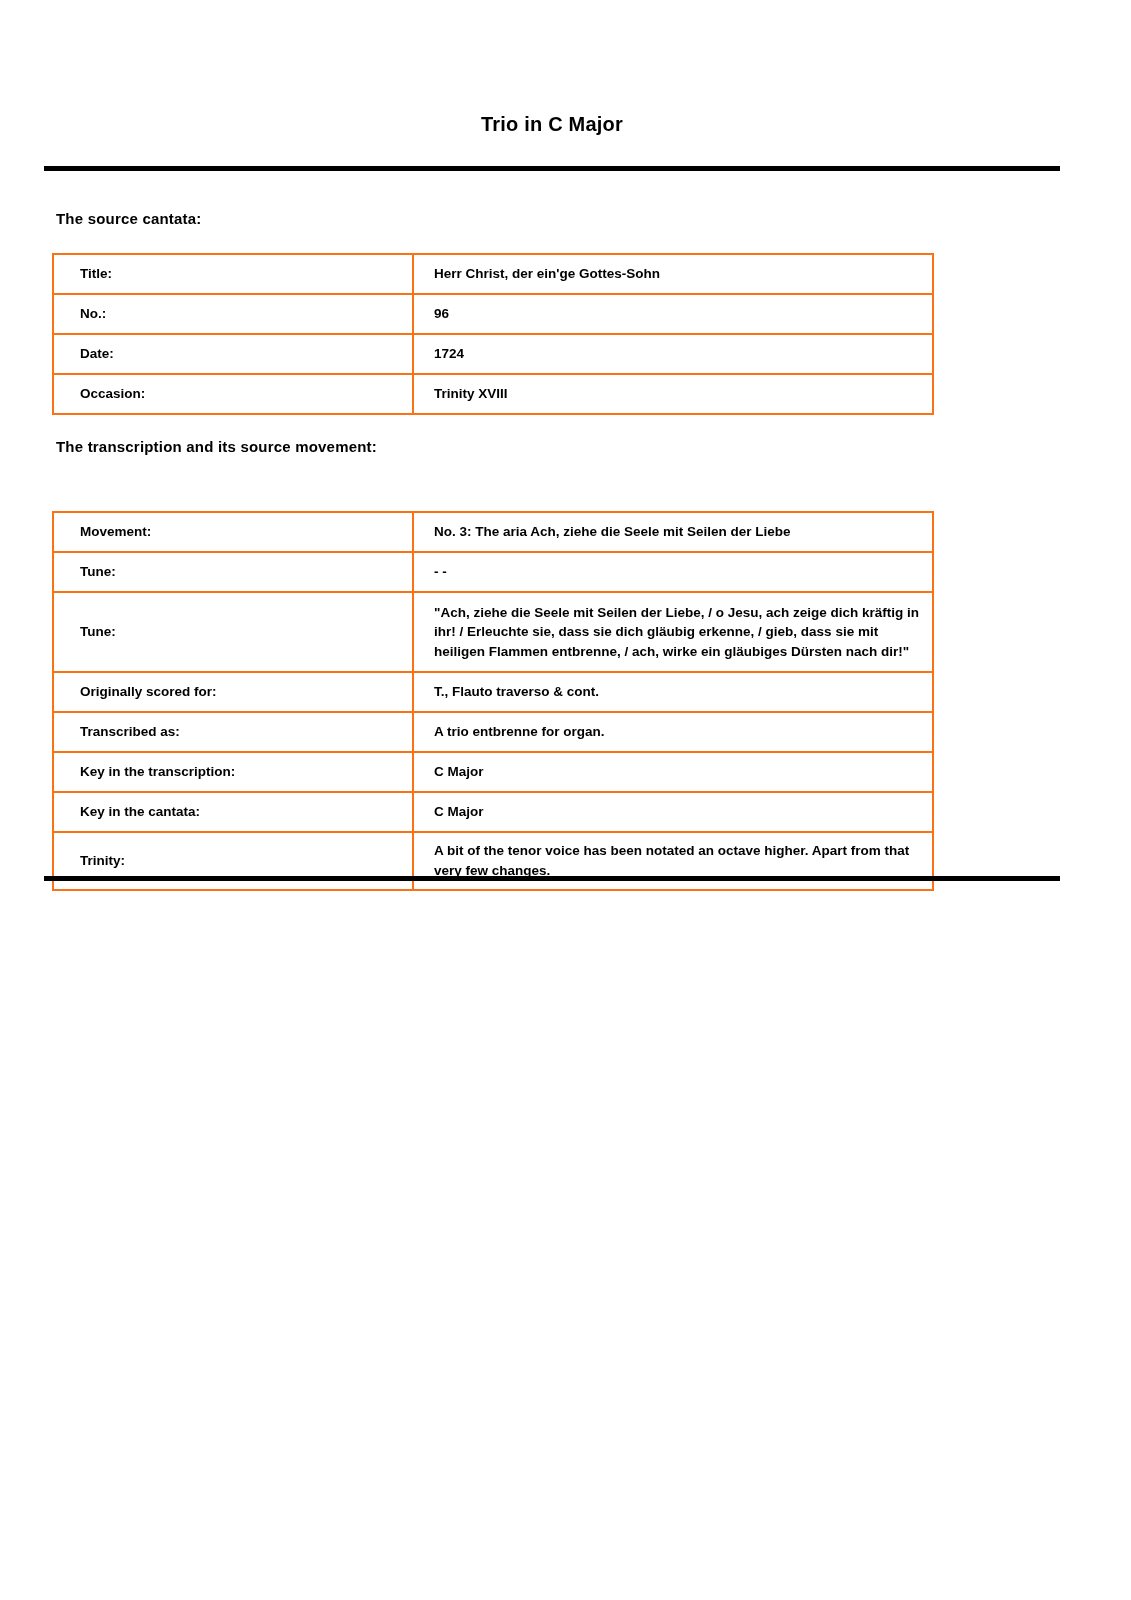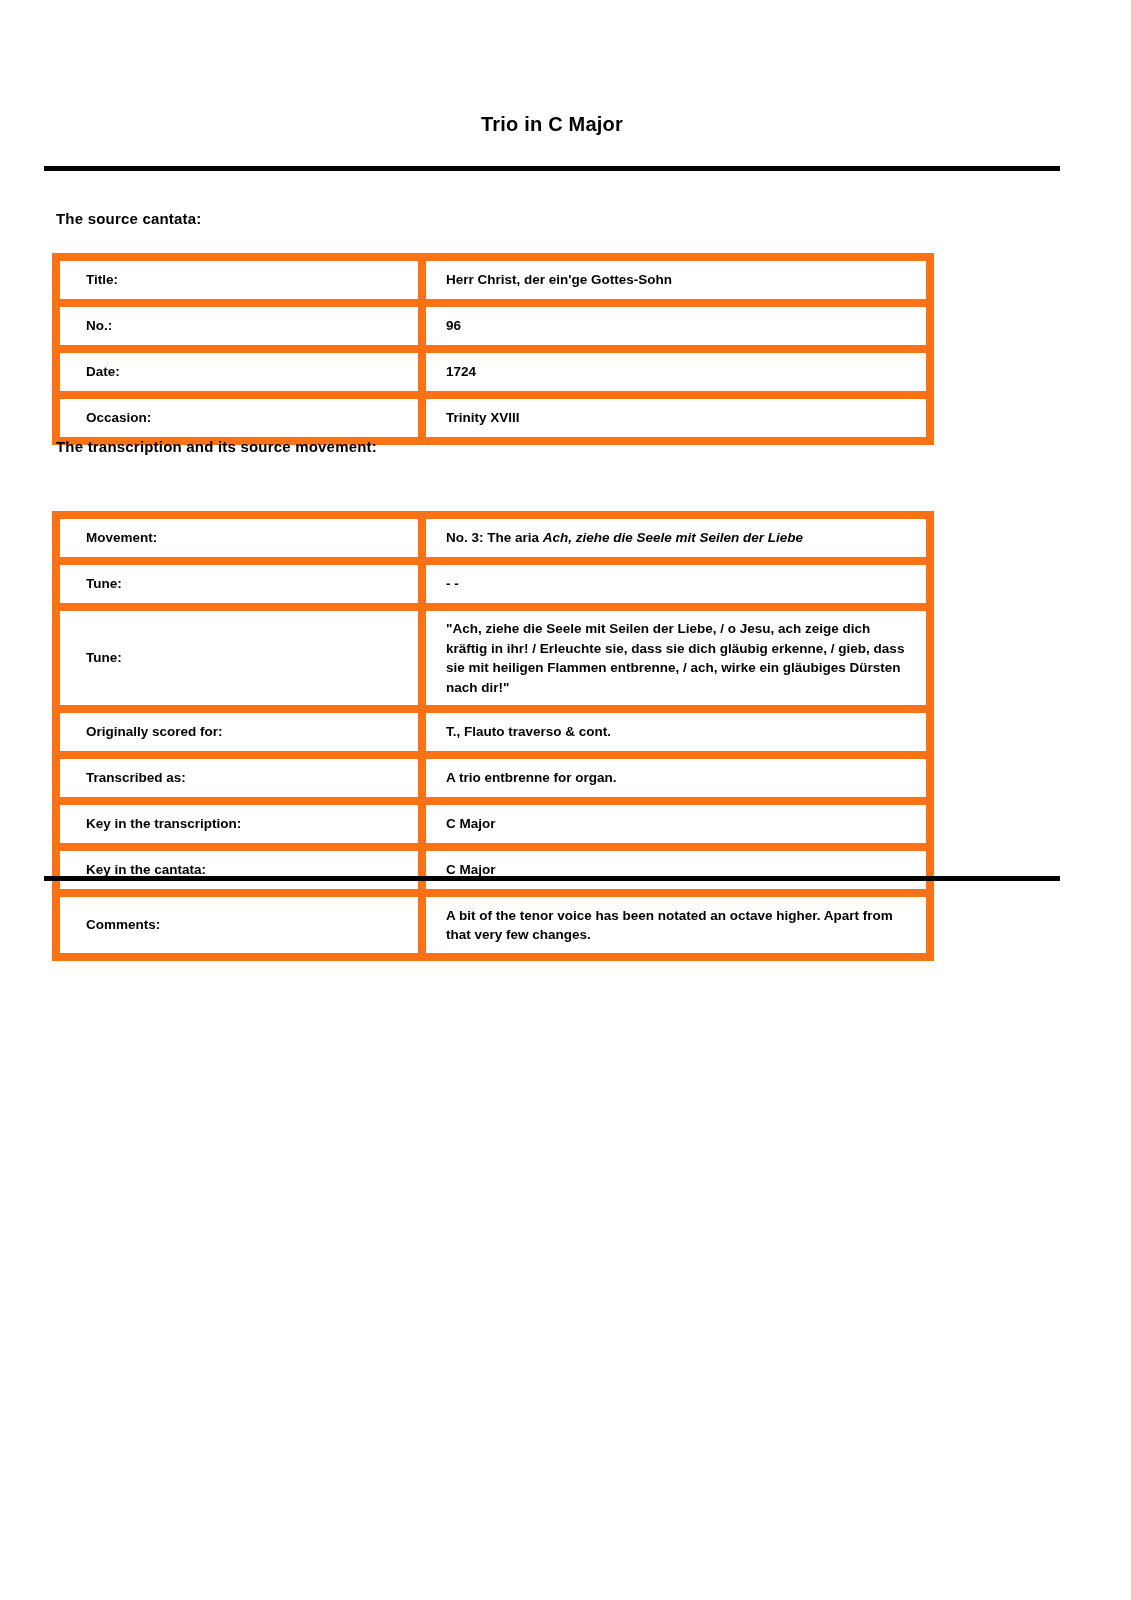--- a/index.html
+++ b/index.html
@@ -62,21 +62,21 @@
     left: 52px;
     width: 882px;
     border-collapse: collapse;
     table-layout: fixed;
     background: #ffffff;
   }
   .table-1 { top: 253px; }
   .table-2 { top: 511px; }
 
   .info-table td {
-    border: 8px solid #f97316;
+    border: 2px solid #f97316;
     padding: 0;
     vertical-align: middle;
     font-size: 13.5px;
     font-weight: bold;
     line-height: 1.45;
     margin-top: 16px;
   }
   .info-table td.label-cell {
     width: 322px;
     padding: 8px 10px 8px 26px;
@@ -85,21 +85,21 @@
     padding: 8px 12px 8px 20px;
   }
 
   .row-tall .label-cell,
   .row-tall .value-cell {
     padding-top: 10px;
     padding-bottom: 10px;
   }
 
   .cell-text { display: block; }
-  .cell-text .it { font-style: italic; }
+  .cell-text .it { }
 
   
   .row-std td { height: 22px; }
   .row-text td { height: 62px; }
   .row-comments td { height: 40px; }
 </style>
 </head>
 <body>
 
 <div class="page">
@@ -161,21 +161,21 @@
       </tr>
       <tr class="row-std">
         <td class="label-cell">Key in the transcription:</td>
         <td class="value-cell">C Major</td>
       </tr>
       <tr class="row-std">
         <td class="label-cell">Key in the cantata:</td>
         <td class="value-cell">C Major</td>
       </tr>
       <tr class="row-comments row-tall">
-        <td class="label-cell">Comments:</td>
+        <td class="label-cell">Trinity:</td>
         <td class="value-cell">A bit of the tenor voice has been notated an octave higher. Apart from that very few changes.</td>
       </tr>
     </tbody>
   </table>
 
   <div class="rule rule-bottom"></div>
 
 </div>
 
 </body></html>

